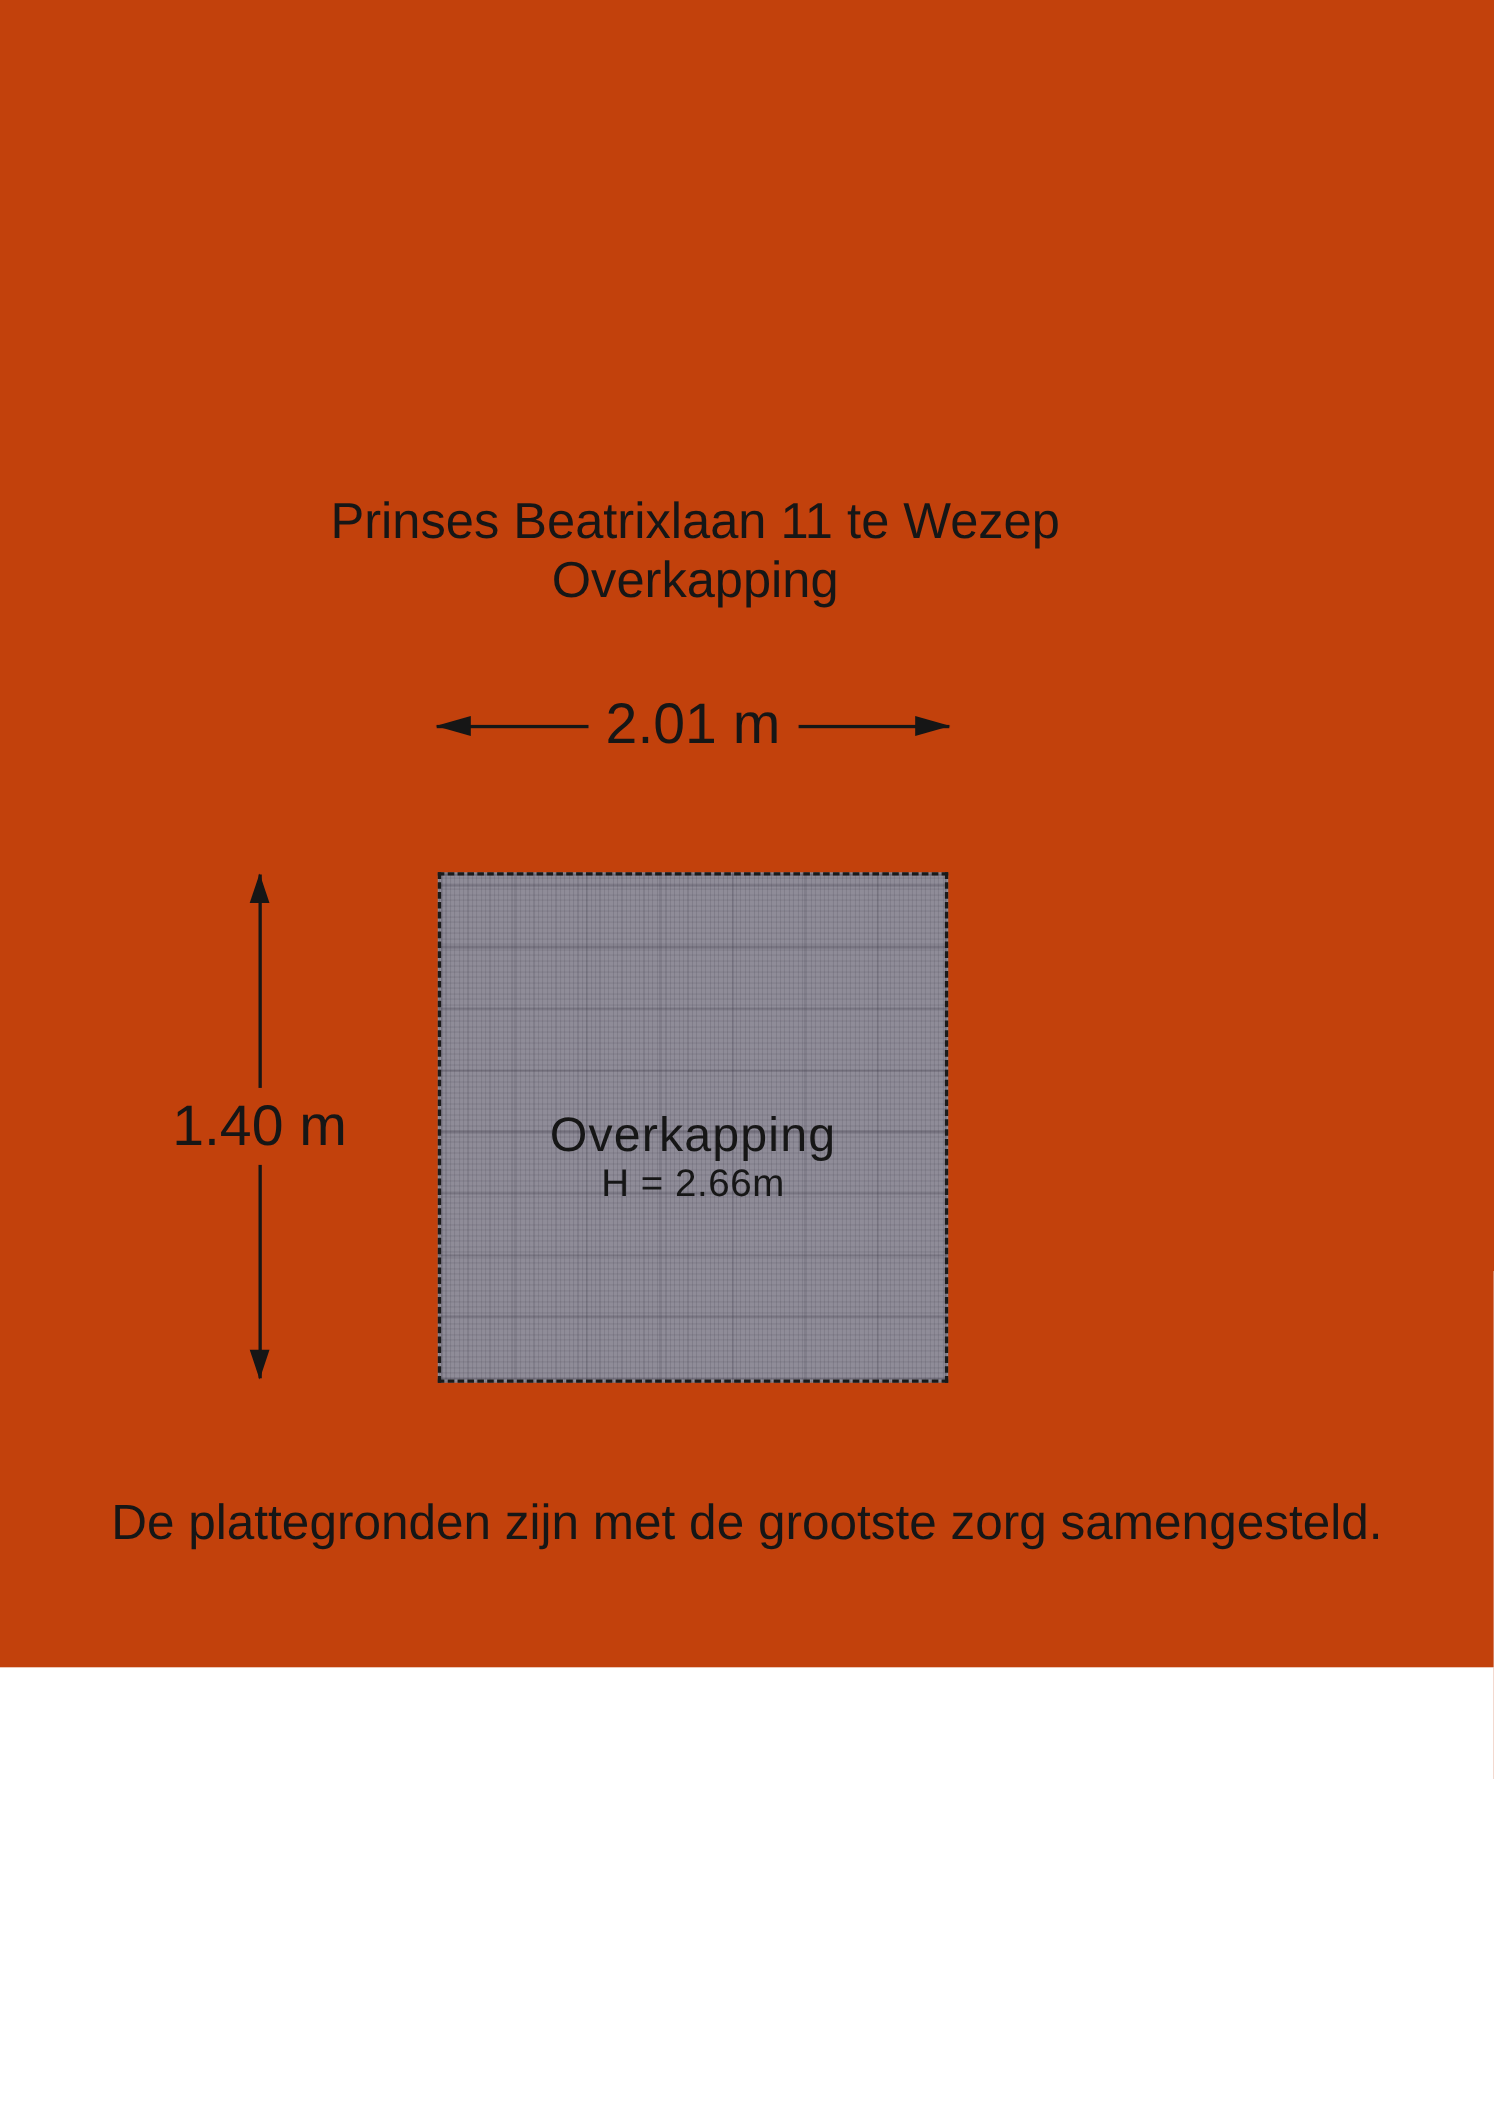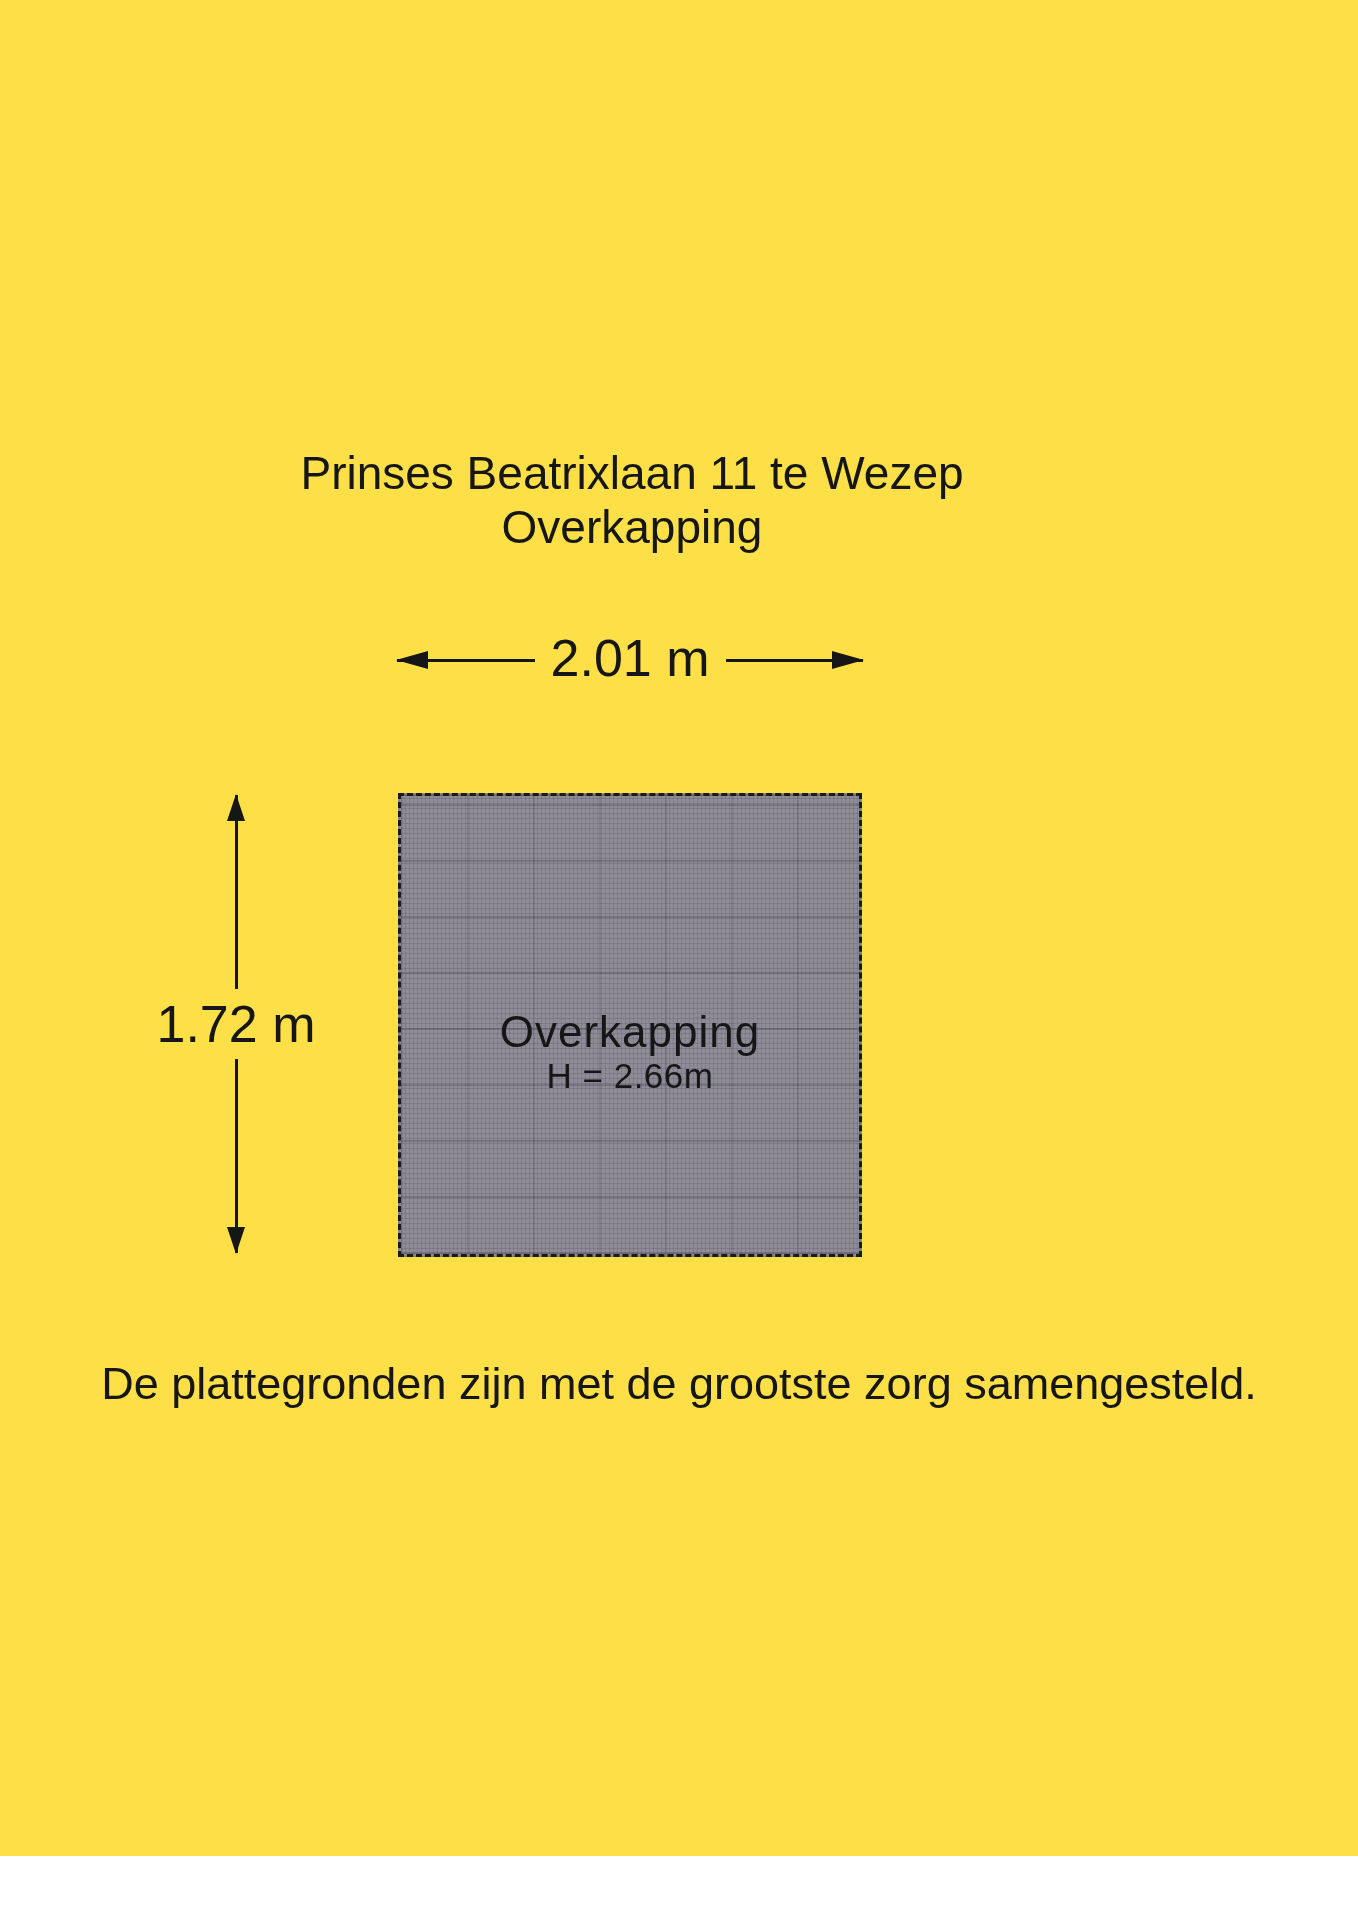--- a/index.html
+++ b/index.html
@@ -3,22 +3,22 @@
 <meta charset="utf-8">
 <style>
   html, body {
     margin: 0;
     padding: 0;
     background: #ffffff;
   }
   .canvas {
     position: relative;
     width: 1358px;
-    height: 1856px;
-    background: #fde047;
+    height: 1516px;
+    background: #c2410c;
     font-family: "Liberation Sans", sans-serif;
     color: #161616;
     overflow: hidden;
   }
 
   
   .title {
     position: absolute;
     left: 0;
     top: 446px;
@@ -177,21 +177,21 @@
     <div class="dim-label">2.01 m</div>
     <div class="hline">
       <span class="ah ah-right"></span>
     </div>
   </div>
 
   <div class="dim-v">
     <div class="vline">
       <span class="av av-up"></span>
     </div>
-    <div class="dim-label">1.72 m</div>
+    <div class="dim-label">1.40 m</div>
     <div class="vline">
       <span class="av av-down"></span>
     </div>
   </div>
 
   <div class="floor">
     <div class="room-name">Overkapping</div>
     <div class="room-height">H = 2.66m</div>
   </div>
 

